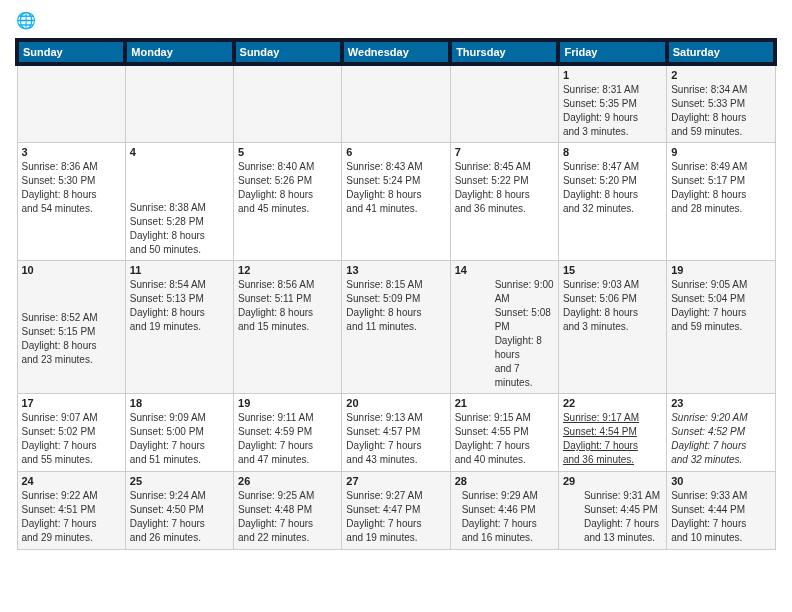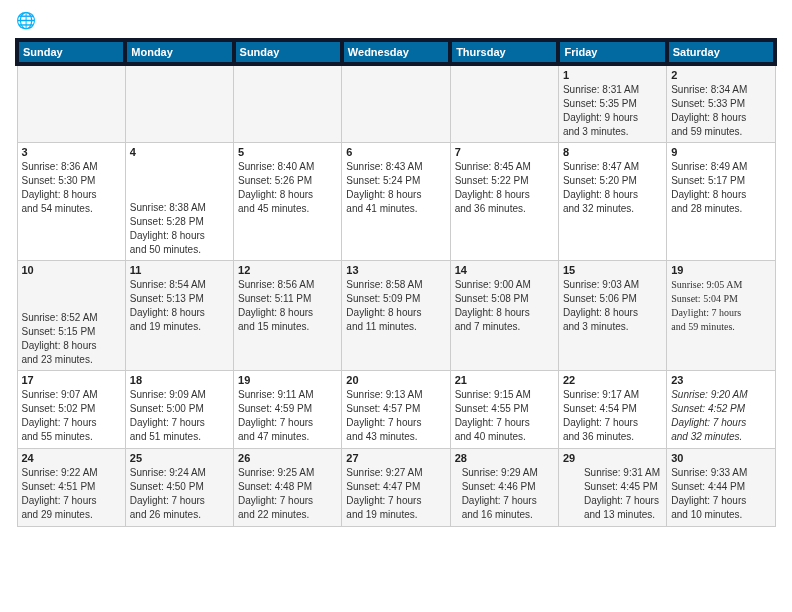--- a/index.html
+++ b/index.html
@@ -218,42 +218,42 @@
           </td>
           <td>
             <span class="day-num">12</span>
             <div class="day-info" style="white-space: pre-line;">Sunrise: 8:56 AM
 Sunset: 5:11 PM
 Daylight: 8 hours
 and 15 minutes.</div>
           </td>
           <td>
             <span class="day-num">13</span>
-            <div class="day-info" style="white-space: pre-line;">Sunrise: 8:58 AM
+            <div class="day-info" style="white-space: pre-line;">Sunrise: 8:15 AM
 Sunset: 5:09 PM
 Daylight: 8 hours
 and 11 minutes.</div>
           </td>
           <td>
             <span class="day-num">14</span>
-            <div class="day-info" style="white-space: pre-line;">Sunrise: 9:00 AM
+            <div class="day-info" style="white-space: pre-line; margin-left: 40px;">Sunrise: 9:00 AM
 Sunset: 5:08 PM
 Daylight: 8 hours
 and 7 minutes.</div>
           </td>
           <td>
             <span class="day-num">15</span>
             <div class="day-info" style="white-space: pre-line;">Sunrise: 9:03 AM
 Sunset: 5:06 PM
 Daylight: 8 hours
 and 3 minutes.</div>
           </td>
           <td>
             <span class="day-num">19</span>
-            <div class="day-info" style="white-space: pre-line; font-family: Liberation Serif, serif;">Sunrise: 9:05 AM
+            <div class="day-info" style="white-space: pre-line;">Sunrise: 9:05 AM
 Sunset: 5:04 PM
 Daylight: 7 hours
 and 59 minutes.</div>
           </td>
         </tr>
         <tr>
           <td>
             <span class="day-num">17</span>
             <div class="day-info" style="white-space: pre-line;">Sunrise: 9:07 AM
 Sunset: 5:02 PM
@@ -283,21 +283,21 @@
           </td>
           <td>
             <span class="day-num">21</span>
             <div class="day-info" style="white-space: pre-line;">Sunrise: 9:15 AM
 Sunset: 4:55 PM
 Daylight: 7 hours
 and 40 minutes.</div>
           </td>
           <td>
             <span class="day-num">22</span>
-            <div class="day-info" style="white-space: pre-line;">Sunrise: 9:17 AM
+            <div class="day-info" style="white-space: pre-line; text-decoration: underline;">Sunrise: 9:17 AM
 Sunset: 4:54 PM
 Daylight: 7 hours
 and 36 minutes.</div>
           </td>
           <td>
             <span class="day-num">23</span>
             <div class="day-info" style="white-space: pre-line; font-style: italic;">Sunrise: 9:20 AM
 Sunset: 4:52 PM
 Daylight: 7 hours
 and 32 minutes.</div>

